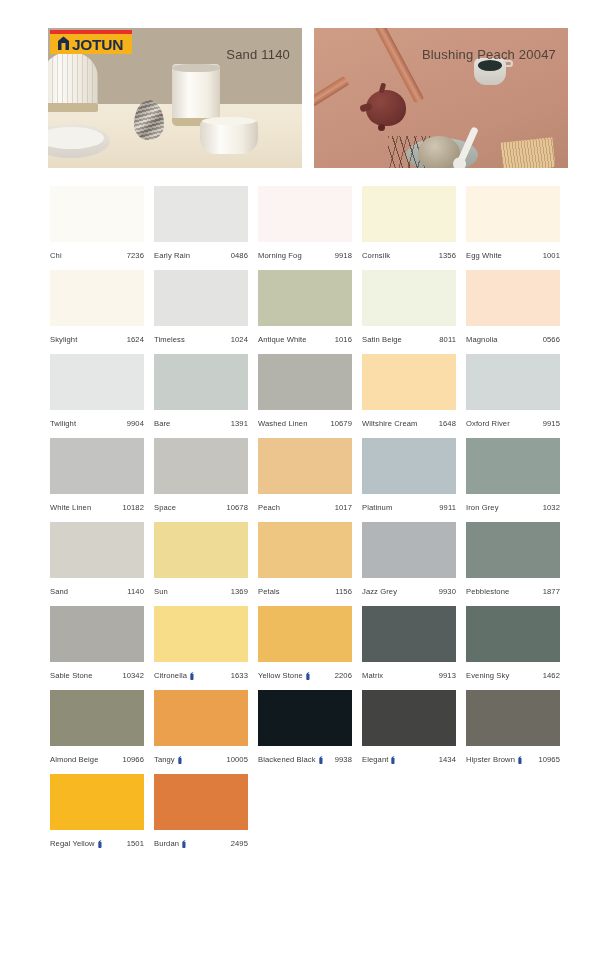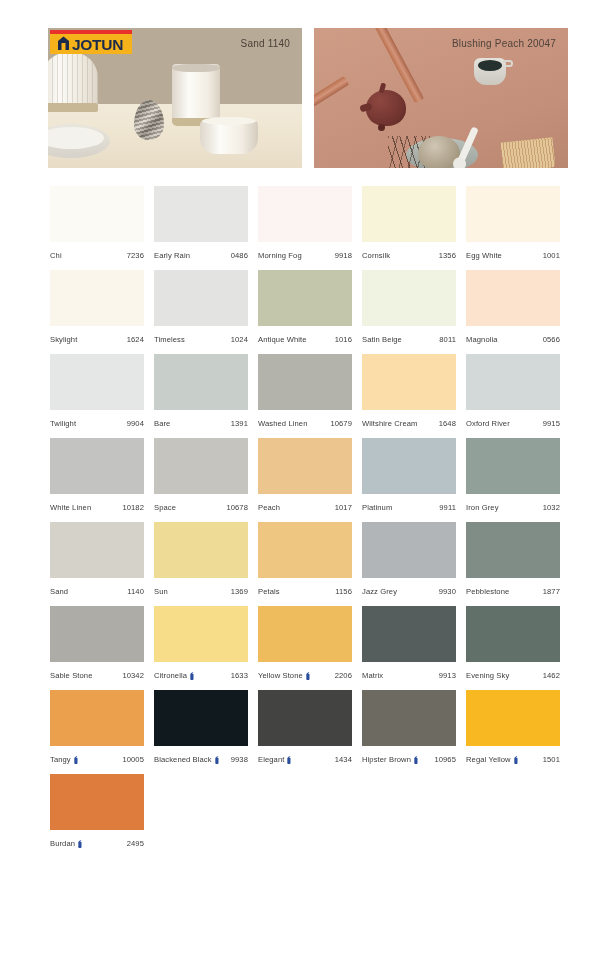--- a/index.html
+++ b/index.html
@@ -15,22 +15,22 @@
   .hero-row {
     position:absolute; left:48px; top:28px;
     width:520px; height:140px;
     display:flex; gap:12px;
   }
   .hero {
     position:relative; width:254px; height:140px;
     overflow:hidden;
   }
   .hero-label {
-    position:absolute; top:10px; right:12px;
-    font-size:10px; color:#4a4038; letter-spacing:.2px;
+    position:absolute; top:19px; right:12px;
+    font-size:13px; color:#4a4038; letter-spacing:.2px;
     z-index:6; white-space:nowrap;
   }
   .hero-label.dark { color:#4f433c; }
 
   
   .h1 { background:linear-gradient(#b8ac98 0%, #b6aa96 55%, #b6aa96 55%, #b6aa96 100%);text-align:right; }
   .h1 .wall { position:absolute; inset:0 0 46% 0; background:#b7ab97; }
   .h1 .table { position:absolute; left:0; right:0; bottom:0; height:46%;
     background:linear-gradient(#f2ead9 0%, #efe6d2 40%, #e8dcc6 100%); }
   .h1 .vase-fluted {
@@ -502,20 +502,29 @@
       <div class="cell">
         <div class="chip" style="background: rgb(98, 112, 106);"></div>
         <div class="cell-label">
           <div class="cell-name">
             <span>Evening Sky</span>
           </div>
           <span class="cell-code">1462</span>
         </div>
       </div>
       <div class="cell">
+        <div class="chip" style="background: rgb(142, 141, 120);"></div>
+        <div class="cell-label">
+          <div class="cell-name">
+            <span>Almond Beige</span>
+          </div>
+          <span class="cell-code">10966</span>
+        </div>
+      </div>
+      <div class="cell">
         <div class="chip" style="background: rgb(235, 160, 78);"></div>
         <div class="cell-label">
           <div class="cell-name">
             <span>Tangy</span>
             <span class="tin-icon"><svg viewBox="0 0 6 8" width="6" height="8">
                 <path d="M1.3 2.1 h3.2 v4.6 a1.6 1.6 0 0 1 -3.2 0 z" fill="#2b4f9e"></path>
                 <path d="M1.3 2.1 q1.6 -2.1 3.2 -2.1 q-1.1 1.0 -1.2 2.1 z" fill="#2b4f9e"></path>
               </svg></span>
           </div>
           <span class="cell-code">10005</span>

